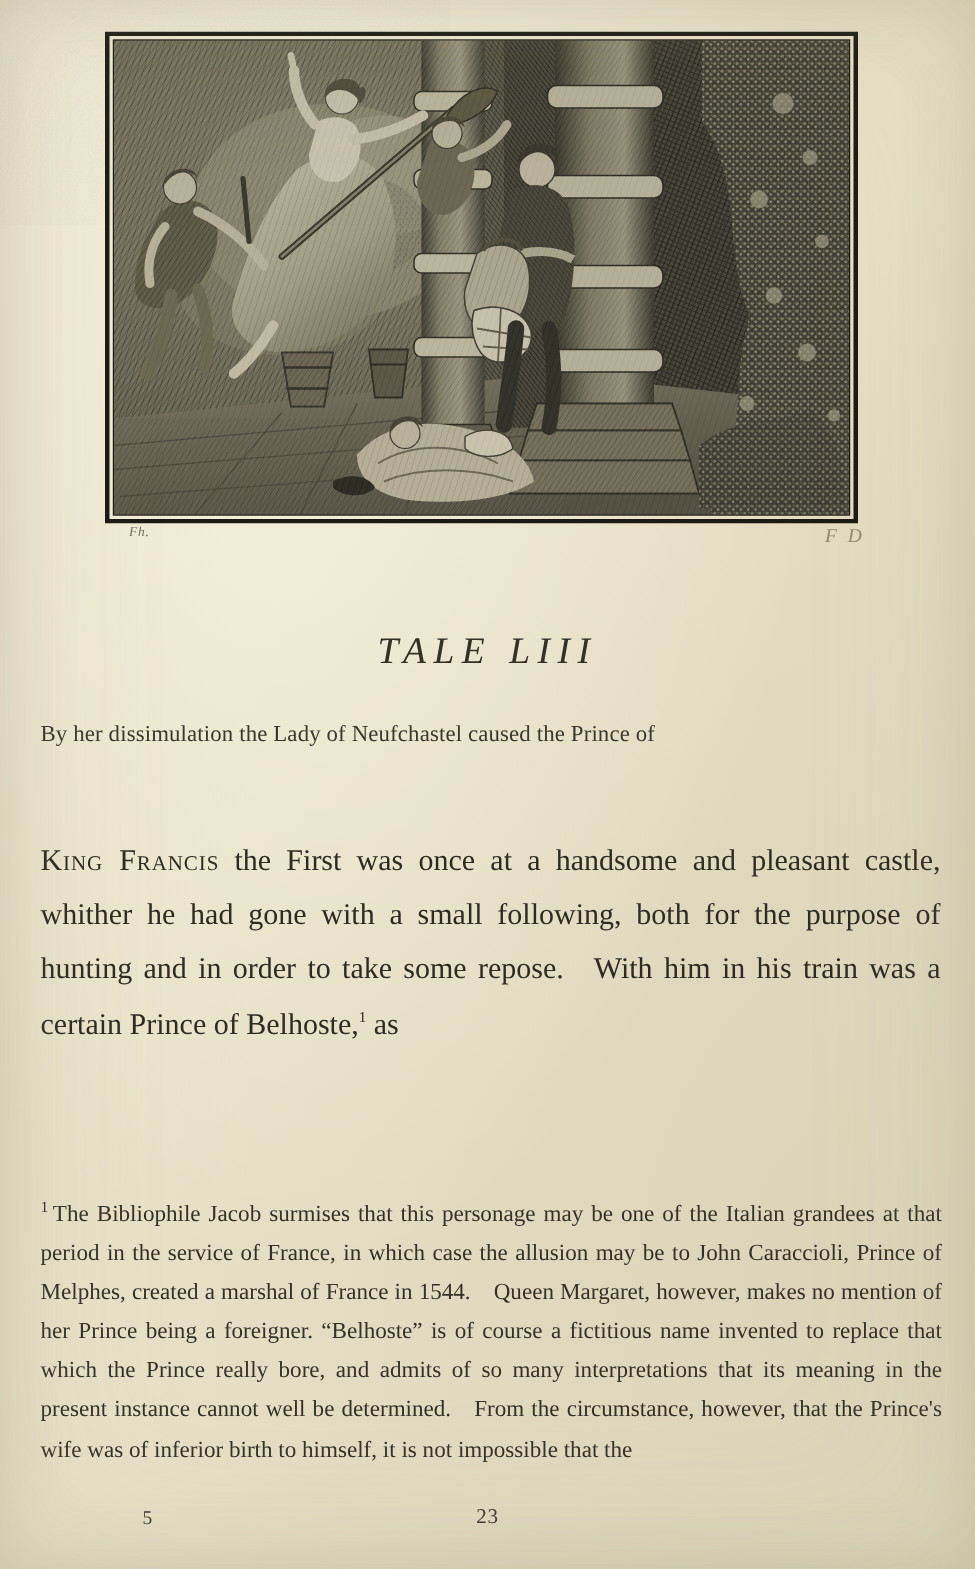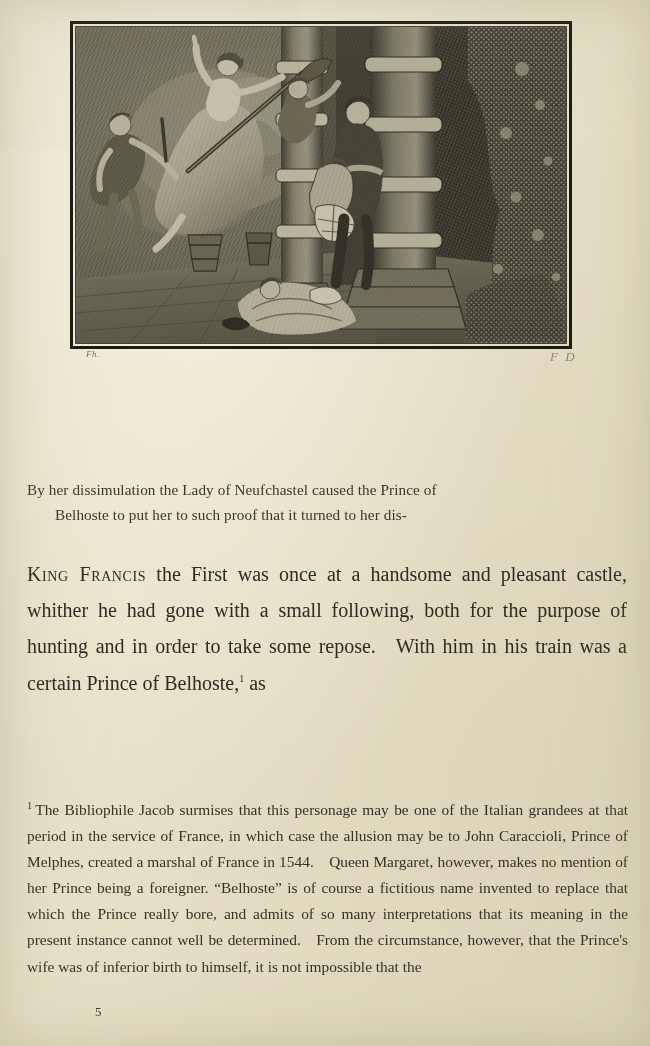--- a/index.html
+++ b/index.html
@@ -444,37 +444,38 @@
 
         <rect x="6" y="6" width="490" height="316" fill="url(#hatchC)" opacity="0.14"></rect>
         <rect x="6" y="6" width="490" height="316" fill="#4a4838" opacity="0.10"></rect>
       </g>
     </svg>
   </div>
 
   <div class="artist-mark">Fh.</div>
   <div class="engraver-mark">F D</div>
 
+  <div class="tale-title">TALE LIII</div>
 
   <div class="argument">
     <span class="l1">By her dissimulation the Lady of Neufchastel caused the Prince of</span>
-    <span class="l2">Belhoste to put her to such proof that it turned to her dis-</span>
   </div>
 
   <div class="body-text">
     <span class="opening"><span>King</span> <span>Francis</span></span><span> the First was once at a handsome and pleasant castle, whither he had gone with a small following, both for the purpose of hunting and in order to take some repose. With him in his train was a certain Prince of Belhoste,</span><sup>1</sup><span> as</span>
   </div>
 
   <div class="rule"></div>
 
   <div class="footnote">
     <span class="fnum">1</span><span>The Bibliophile Jacob surmises that this personage may be one of the Italian grandees at that period in the service of France, in which case the allusion may be to John Caraccioli, Prince of Melphes, created a marshal of France in 1544. Queen Margaret, however, makes no mention of her Prince being a foreigner. “Belhoste” is of course a fictitious name invented to replace that which the Prince really bore, and admits of so many interpretations that its meaning in the present instance cannot well be determined. From the circumstance, however, that the Prince's wife was of inferior birth to himself, it is not impossible that the</span>
   </div>
 
   <div class="signature">5</div>
+  <div class="folio">23</div>
 
   <svg class="grain">
     <defs>
       <filter id="grainFilter">
         <feTurbulence type="fractalNoise" baseFrequency="0.85" numOctaves="3" stitchTiles="stitch"></feTurbulence>
         <feColorMatrix type="saturate" values="0"></feColorMatrix>
         <feComponentTransfer>
           <feFuncA type="linear" slope="0.16"></feFuncA>
         </feComponentTransfer>
       </filter>

